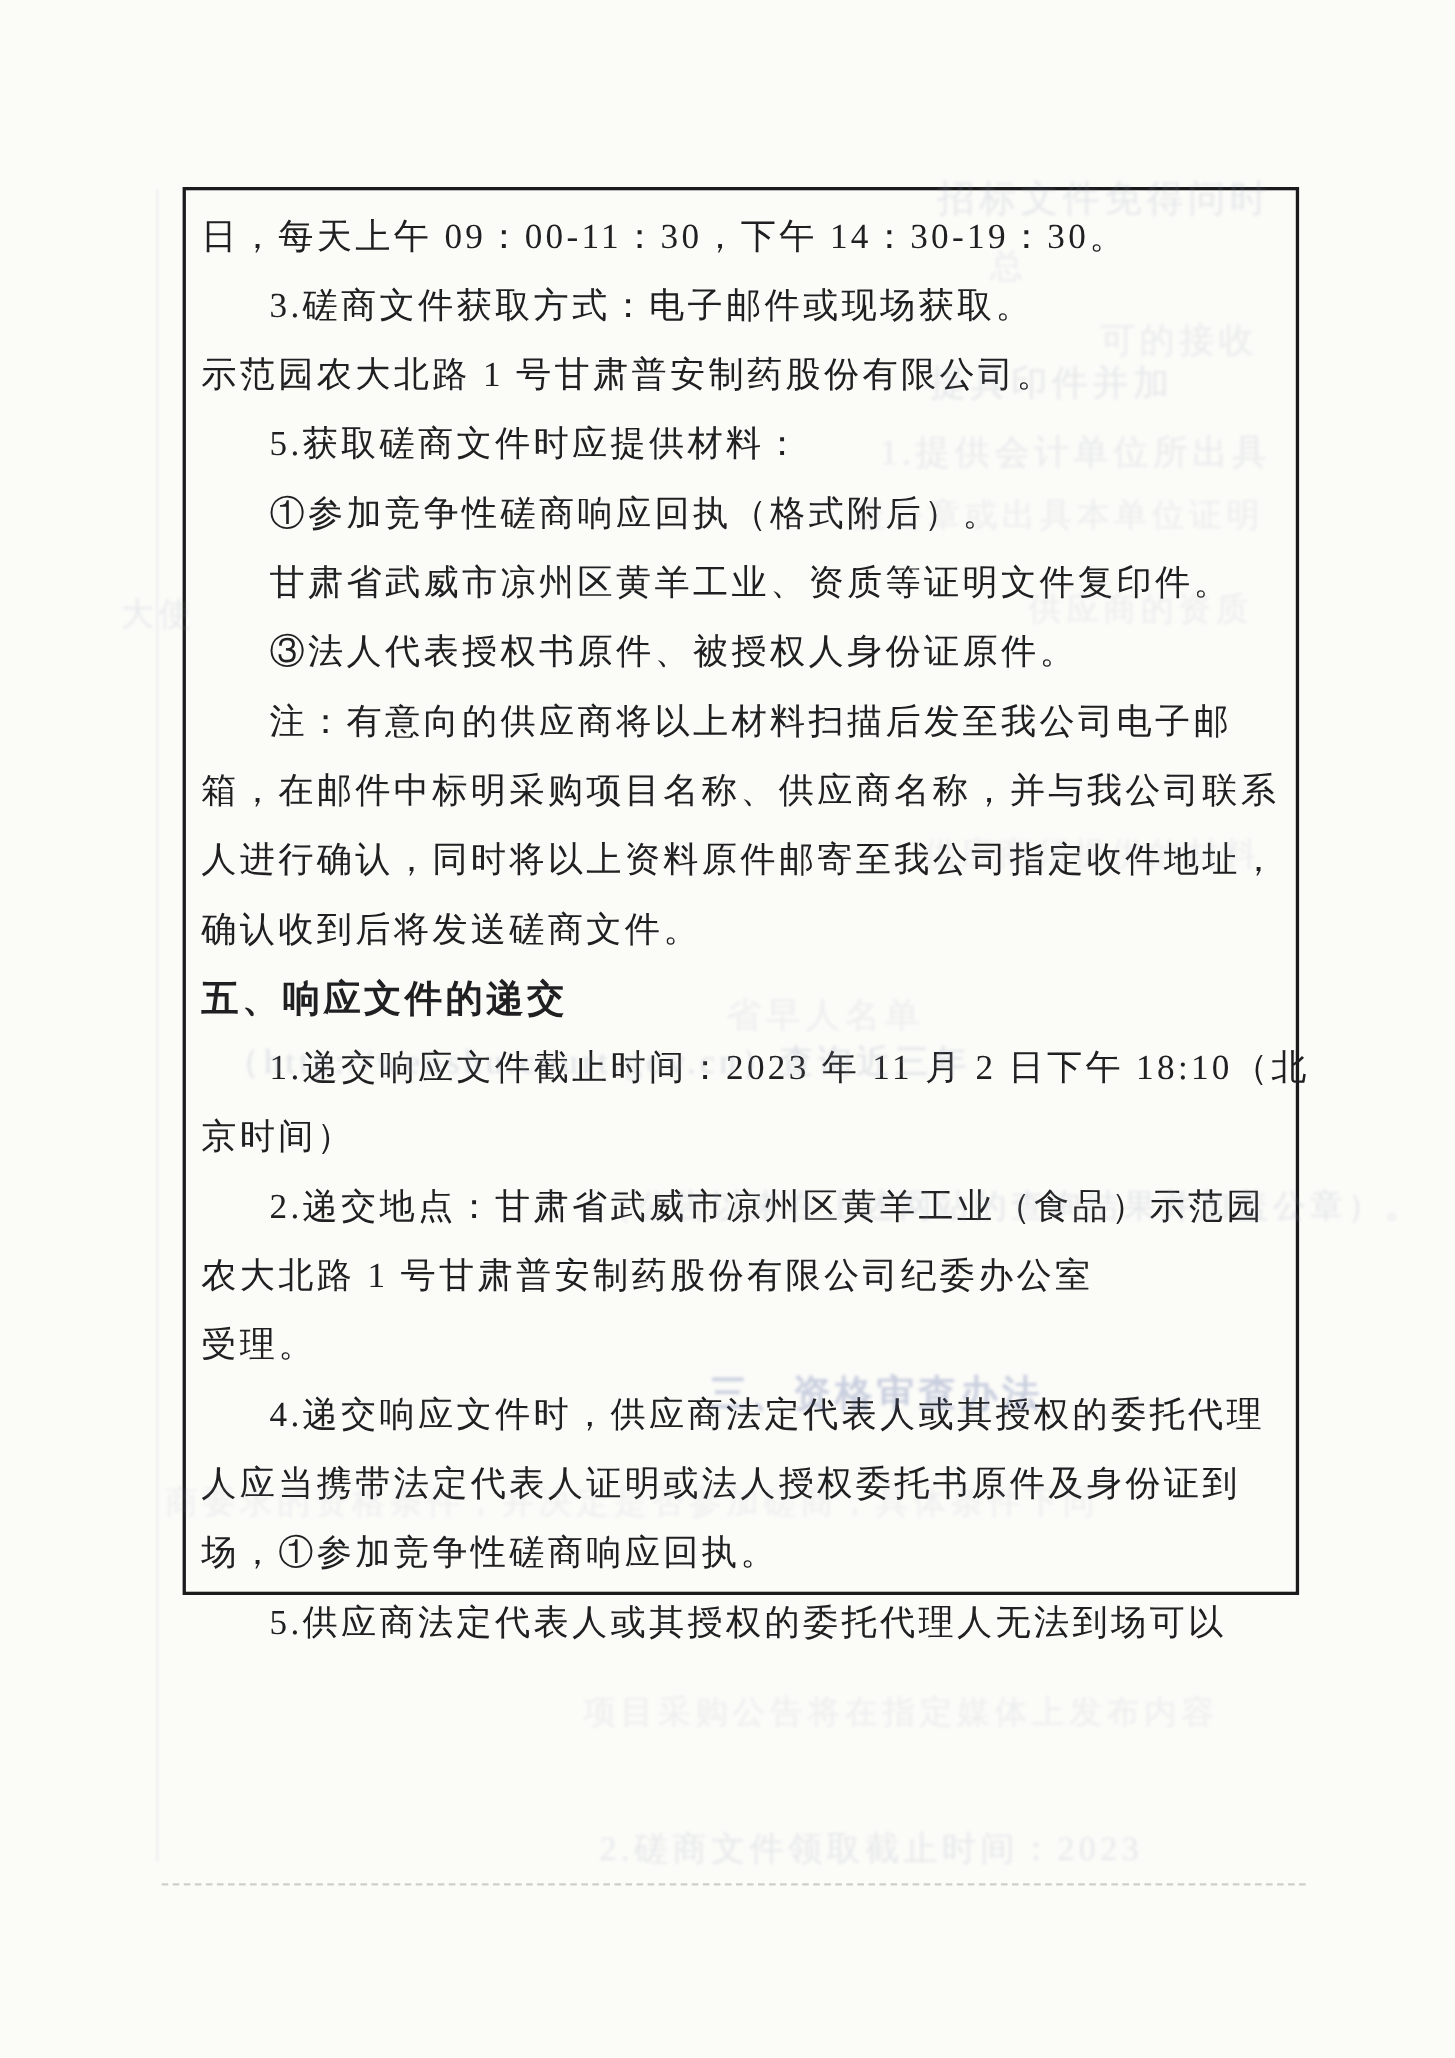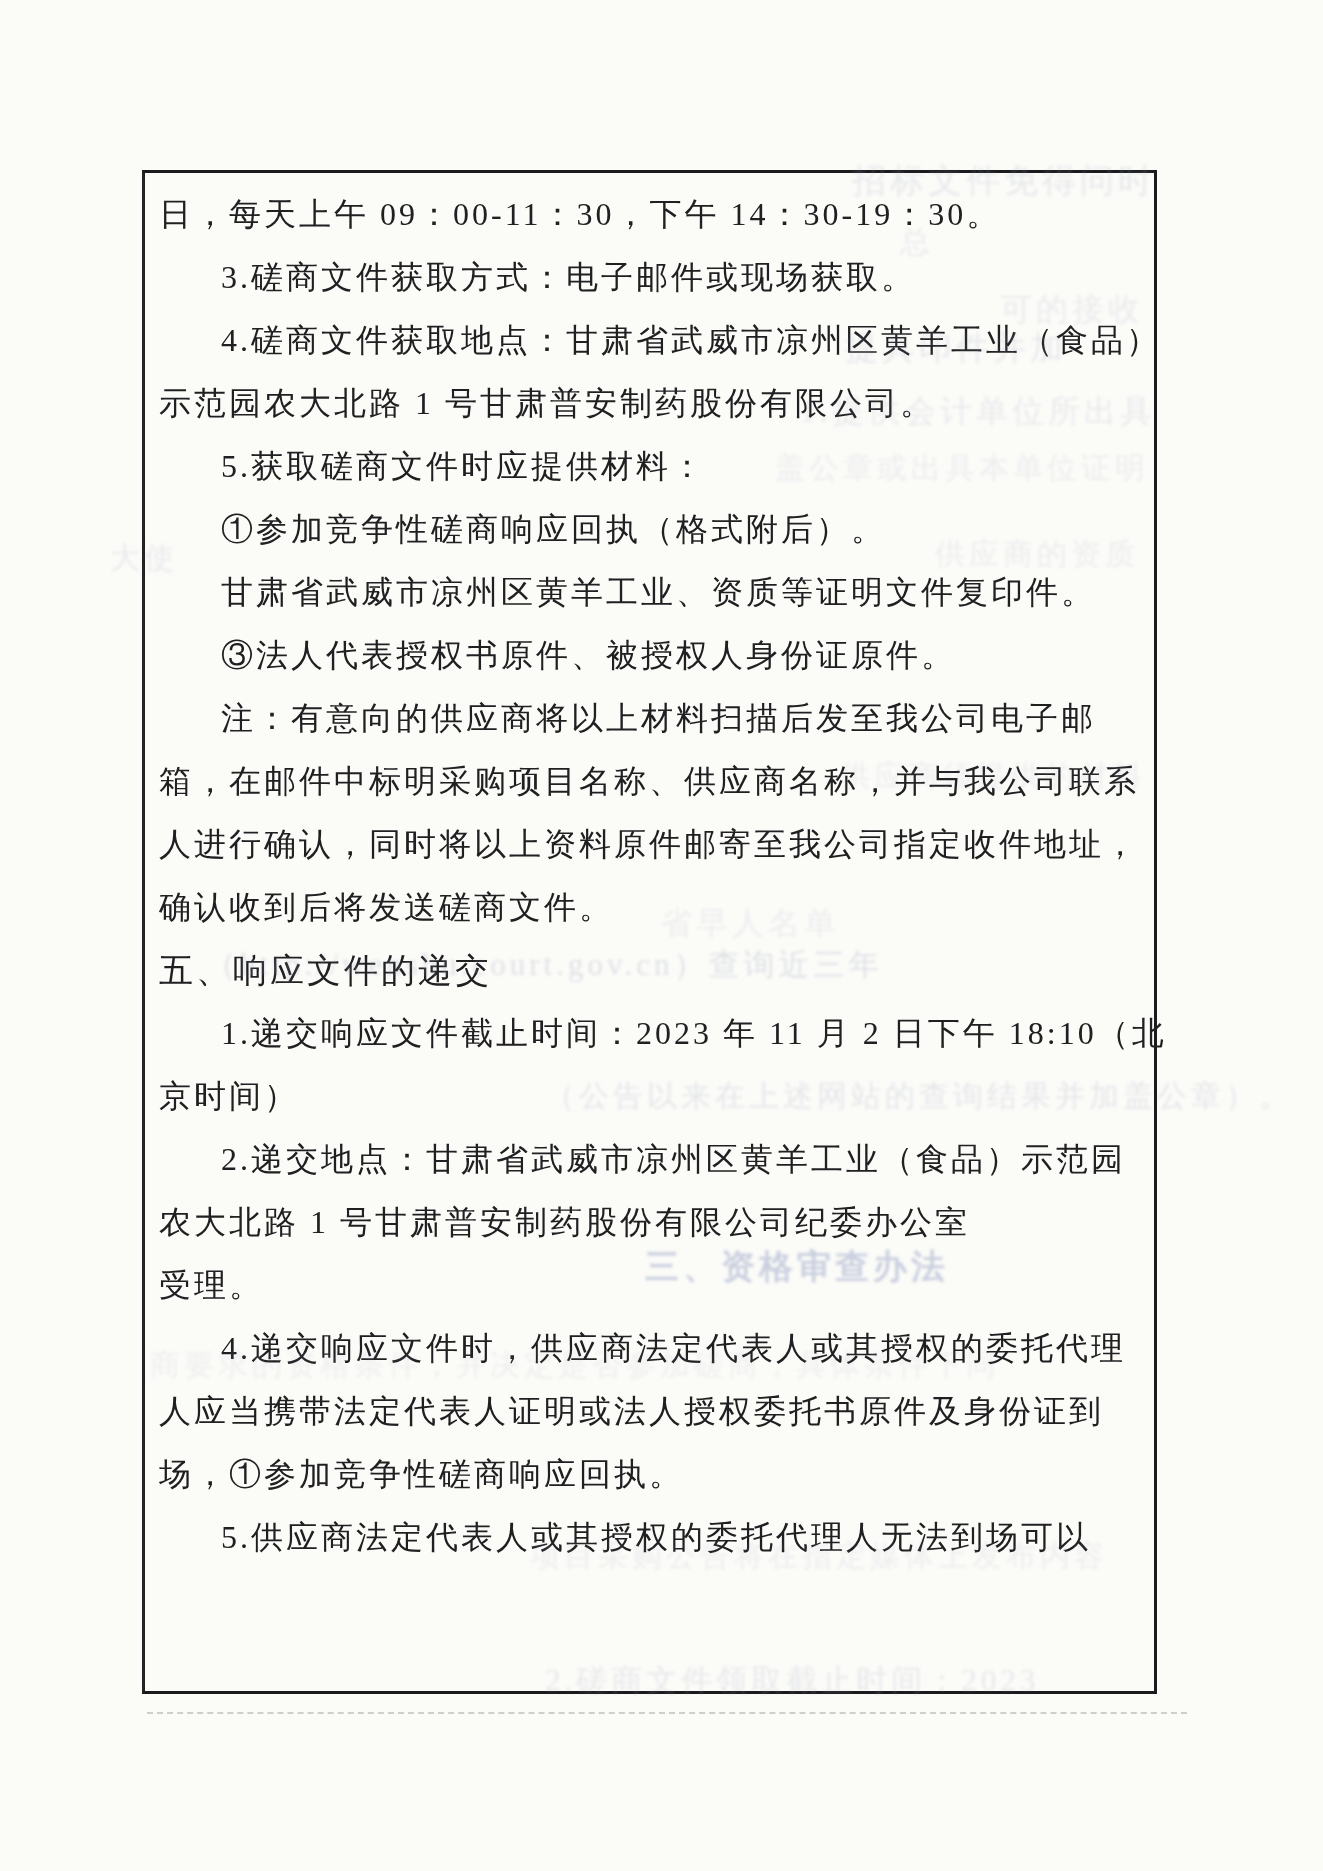--- a/index.html
+++ b/index.html
@@ -23,21 +23,21 @@
   }
   .line{
     height:63px;
     display:flex;align-items:center;
     color:var(--ink,#202022);
     font-size:32px;
     letter-spacing:3px;
     white-space:nowrap;
   }
   .line.indent{padding-left:62px;font-family:Liberation Serif, serif;}
-  .line.heading{font-weight:normal;font-size:34px;letter-spacing:3px;}
+  .line.heading{font-weight:bold;font-size:34px;letter-spacing:3px;}
   .ghost{
     position:absolute;
     white-space:nowrap;
     color:var(--ghost,#97a0b6);
     filter:blur(1.6px);
     letter-spacing:4px;
     pointer-events:none;
   }
   .ghost-vline{
     position:absolute;width:2px;
@@ -47,25 +47,24 @@
   .dashed-rule{
     position:absolute;height:0;
     border-top:2px dashed #c3c3c0;
     opacity:.8;
   }
 </style>
 </head>
 <body>
 
 <div class="page">
-  <div class="doc-box" style="left: 142px; top: 170px; width: 1015px; height: 1524px;">
+  <div class="doc-box" style="left: 166px; top: 170px; width: 1015px; height: 1280px;">
     <div class="doc-lines">
         <div class="line">日，每天上午 09：00-11：30，下午 14：30-19：30。</div>
         <div class="line indent">3.磋商文件获取方式：电子邮件或现场获取。</div>
-        <div class="line indent">4.磋商文件获取地点：甘肃省武威市凉州区黄羊工业（食品）</div>
         <div class="line">示范园农大北路 1 号甘肃普安制药股份有限公司。</div>
         <div class="line indent">5.获取磋商文件时应提供材料：</div>
         <div class="line indent">①参加竞争性磋商响应回执（格式附后）。</div>
         <div class="line indent">甘肃省武威市凉州区黄羊工业、资质等证明文件复印件。</div>
         <div class="line indent">③法人代表授权书原件、被授权人身份证原件。</div>
         <div class="line indent">注：有意向的供应商将以上材料扫描后发至我公司电子邮</div>
         <div class="line">箱，在邮件中标明采购项目名称、供应商名称，并与我公司联系</div>
         <div class="line">人进行确认，同时将以上资料原件邮寄至我公司指定收件地址，</div>
         <div class="line">确认收到后将发送磋商文件。</div>
         <div class="line heading">五、响应文件的递交</div>

